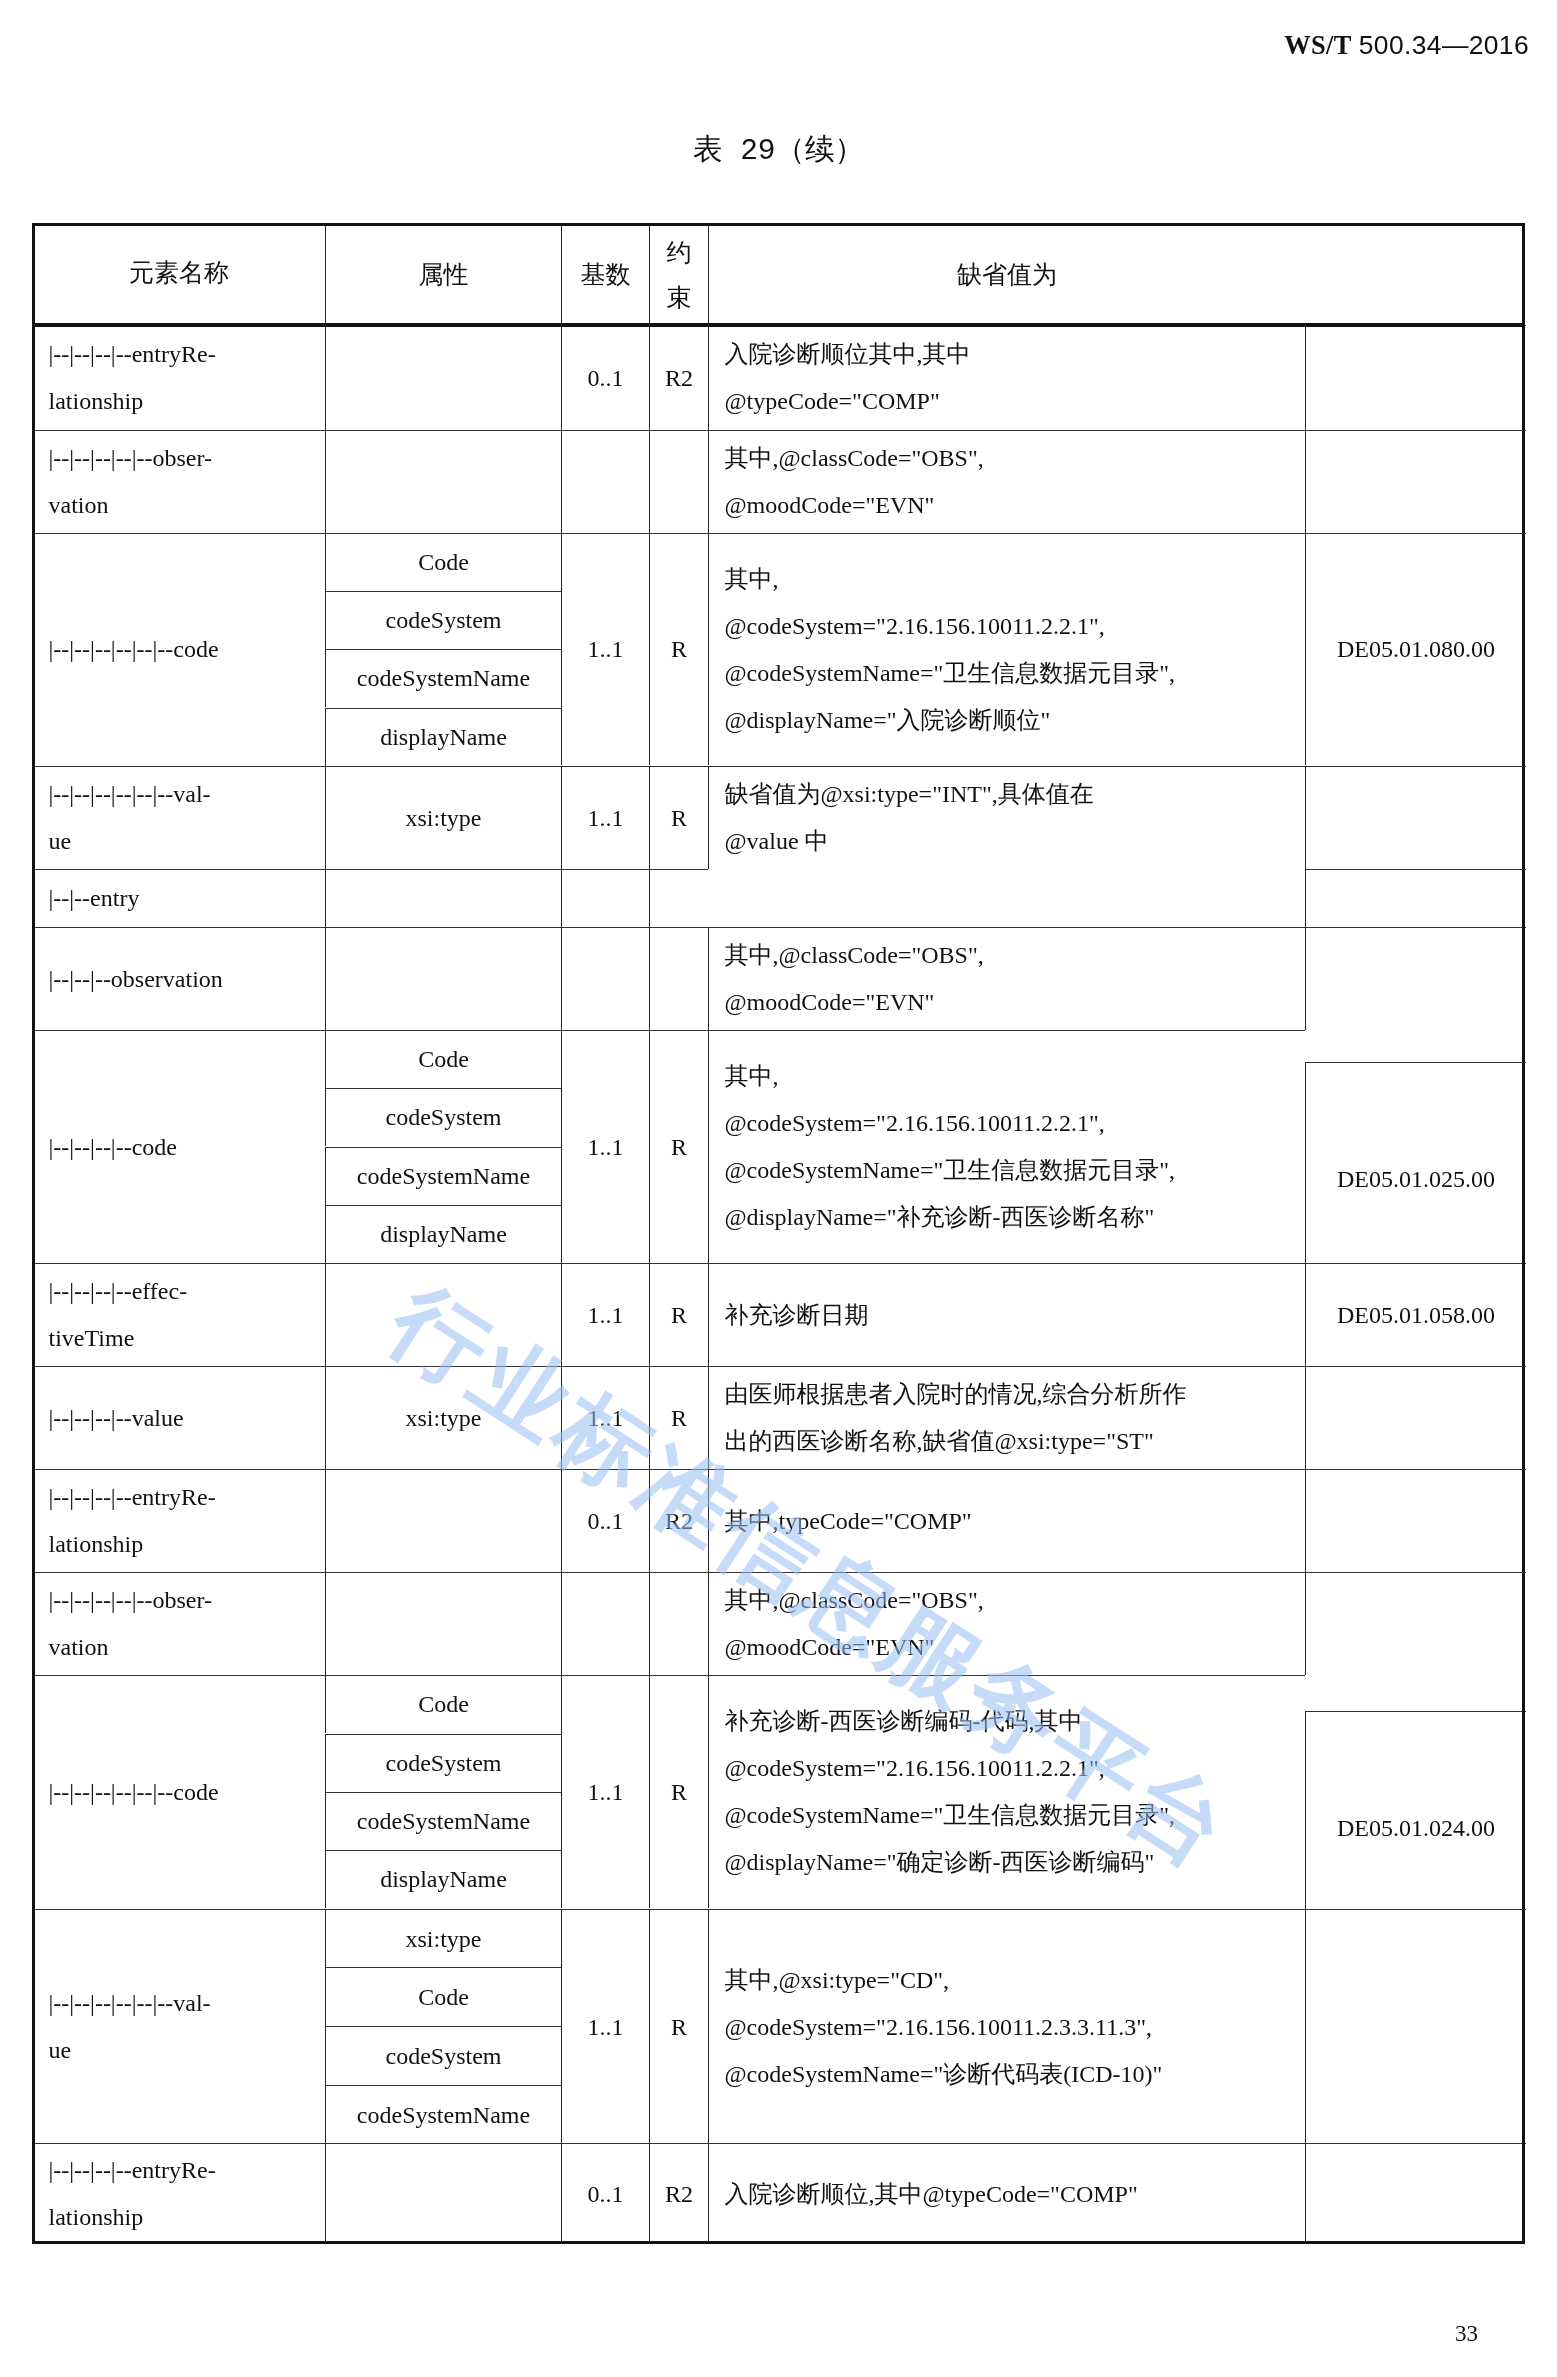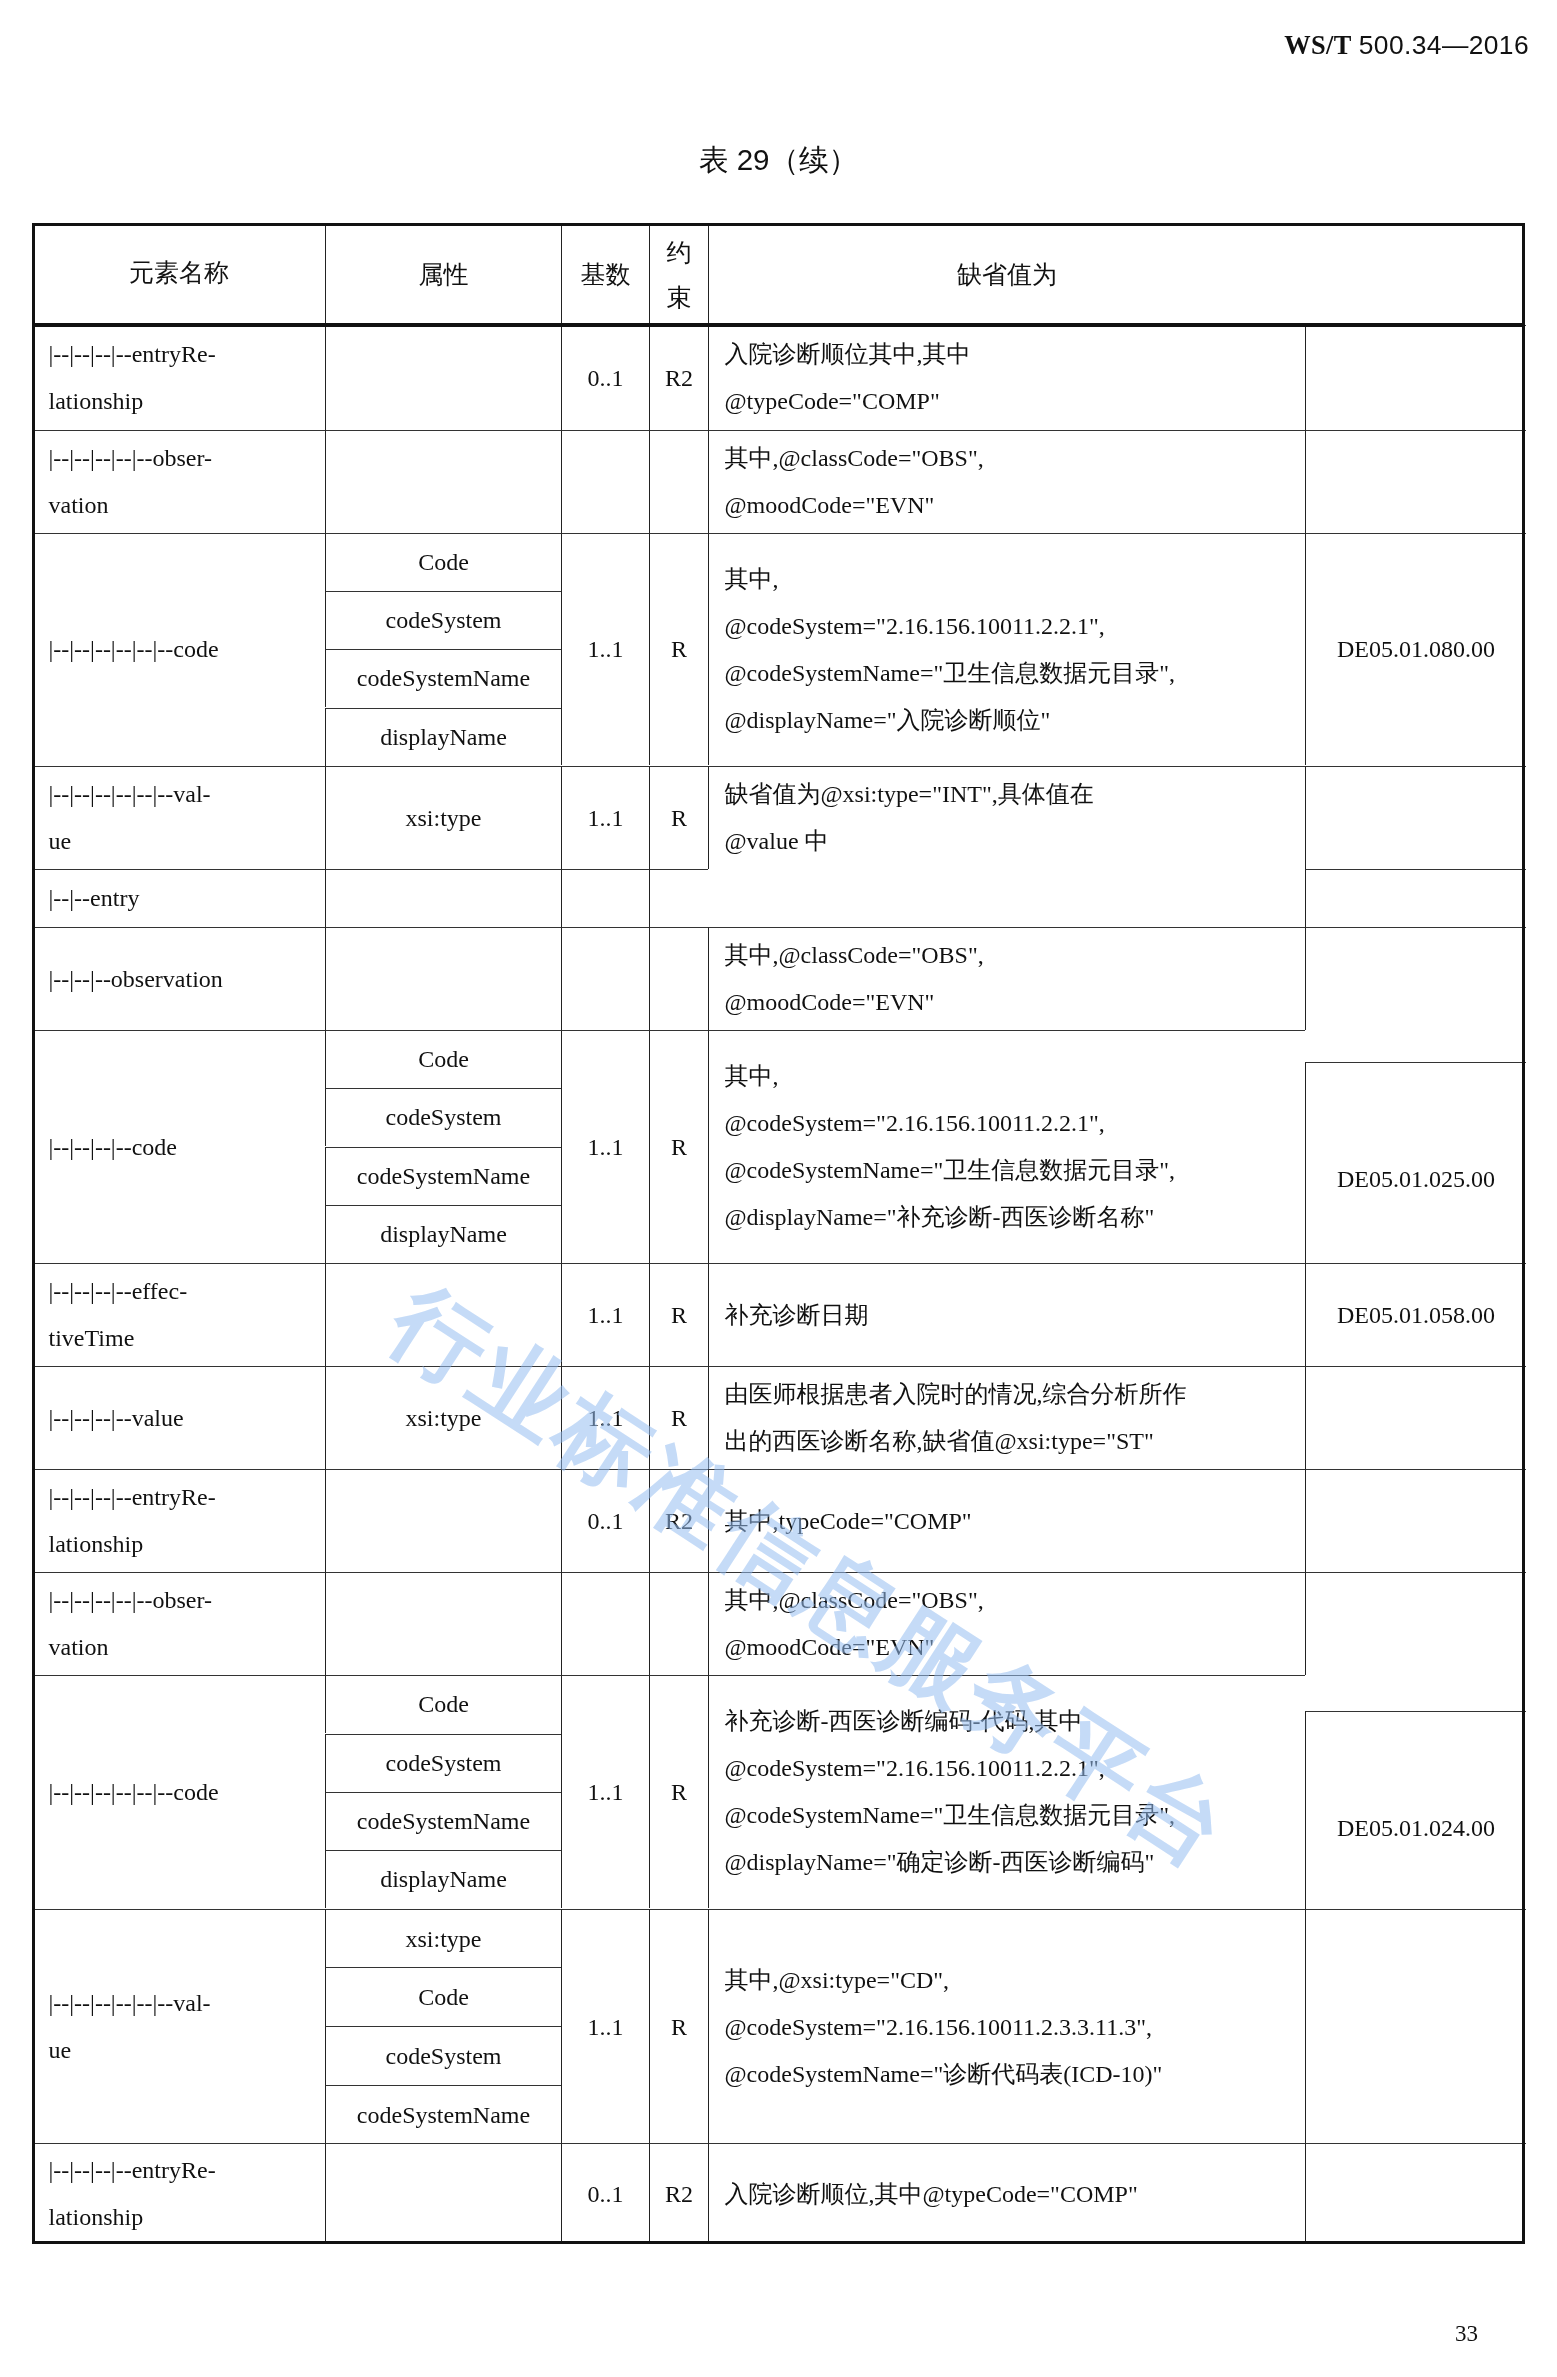--- a/index.html
+++ b/index.html
@@ -2,22 +2,22 @@
 <html style="font-size:12.4px"><head>
 <meta charset="utf-8">
 <style>
   html, body { margin: 0; padding: 0; background: #ffffff; }
   body { width: 1557px; height: 2377px; position: relative; overflow: hidden;
          font-family: "Liberation Serif", "DejaVu Serif", serif; color: #111; }
   .std-code { position: absolute; top: 29.5px; right: 0; width: 1557px; text-align: right; padding-right: 28px; box-sizing: border-box;
               font-size: 26.4px; letter-spacing: 0.4px; }
   .std-code .bold { font-weight: bold; font-family: "Liberation Serif", serif; }
   .std-code .num { font-family: "Liberation Sans", sans-serif; }
-  .title { position: absolute; top: 141px; left: 0; width: 1557px; text-align: center; font-size: 29.5px;
-           font-family: Liberation Sans, sans-serif; }
+  .title { position: absolute; top: 130px; left: 0; width: 1557px; text-align: center; font-size: 29.5px;
+           font-family: Liberation Mono, monospace; }
   .page-num { position: absolute; top: 2321px; left: 1455px; font-size: 23px; }
 
   .tbl { position: absolute; left: 32px; top: 223px; width: 1493px; height: 2021px; }
   .cell { position: absolute; box-sizing: border-box; border-left: 1.6px solid #222; border-top: 1.6px solid #333;
           display: flex; align-items: center; font-size: 24px; line-height: 47px; }
   .cell.center { justify-content: center; text-align: center; }
   .cell.left { justify-content: flex-start; padding-left: 15.5px; padding-right: 6.2px; }
   .cell .txt { white-space: pre-line; }
   .hdr-line { position: absolute; left: 0; width: 1493px; height: 3.9px; background: #111; }
   .outer { position: absolute; left: 0; top: 0; width: 1493px; height: 2021px; box-sizing: border-box;

